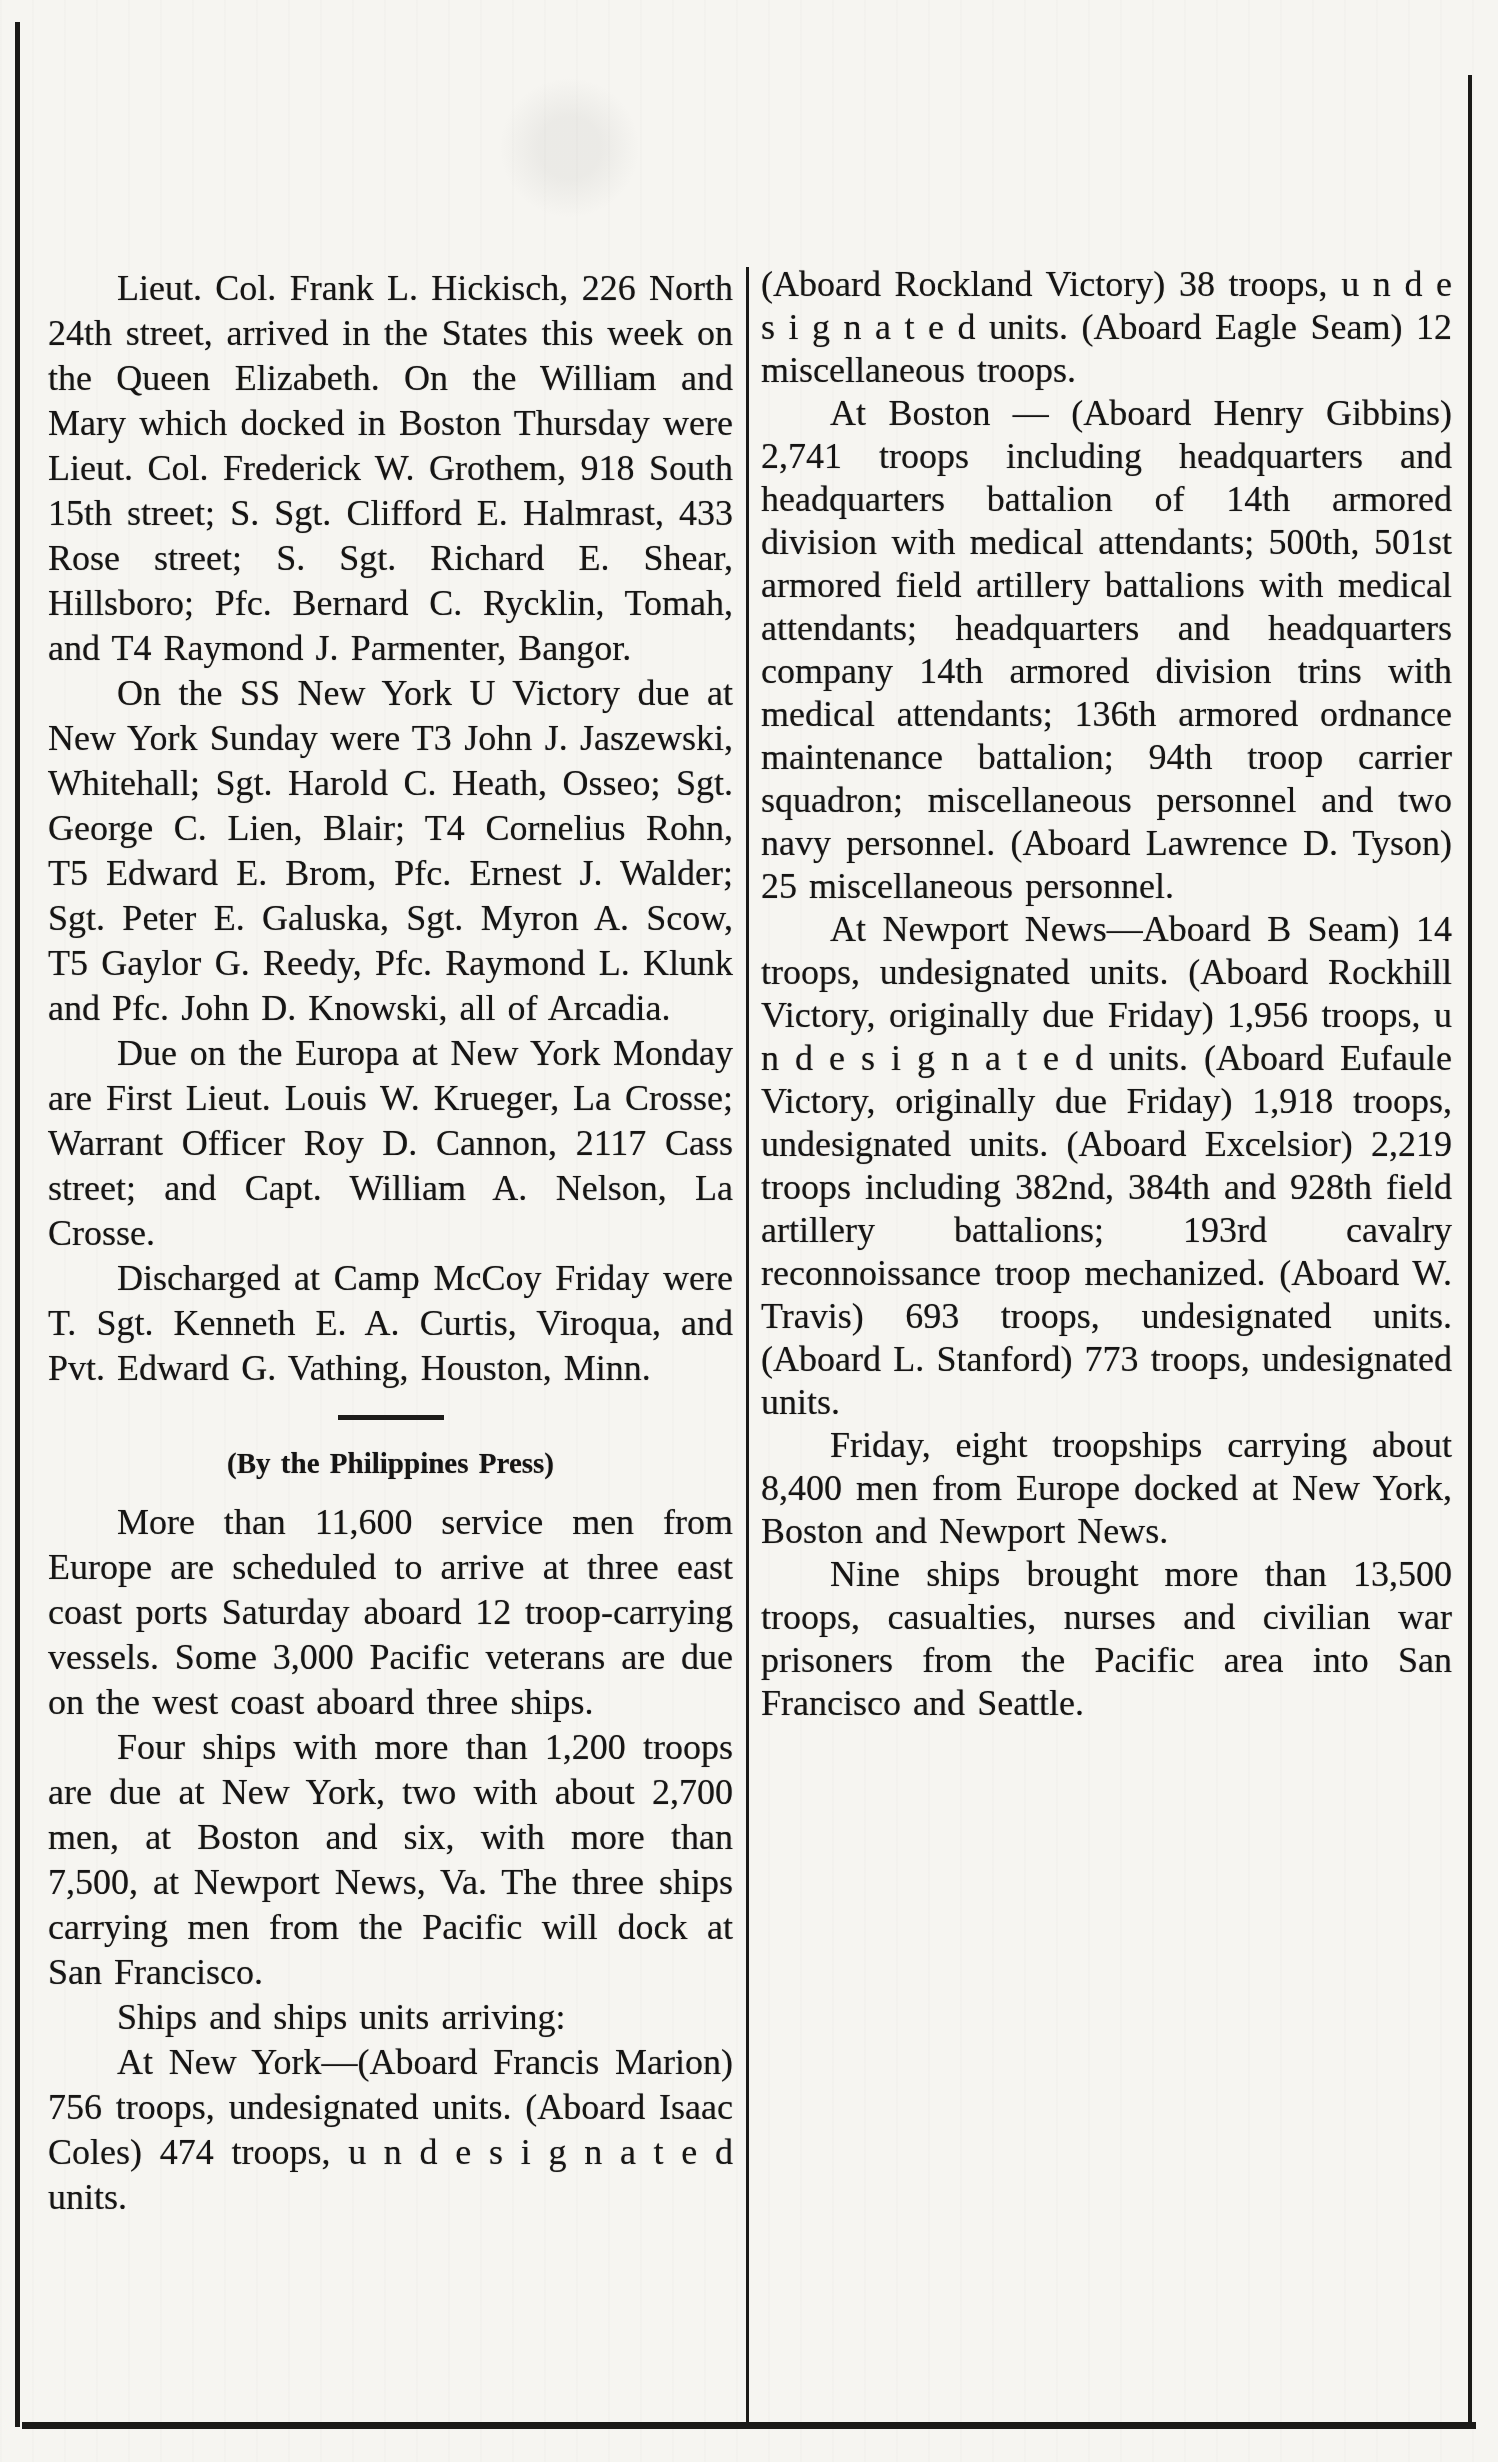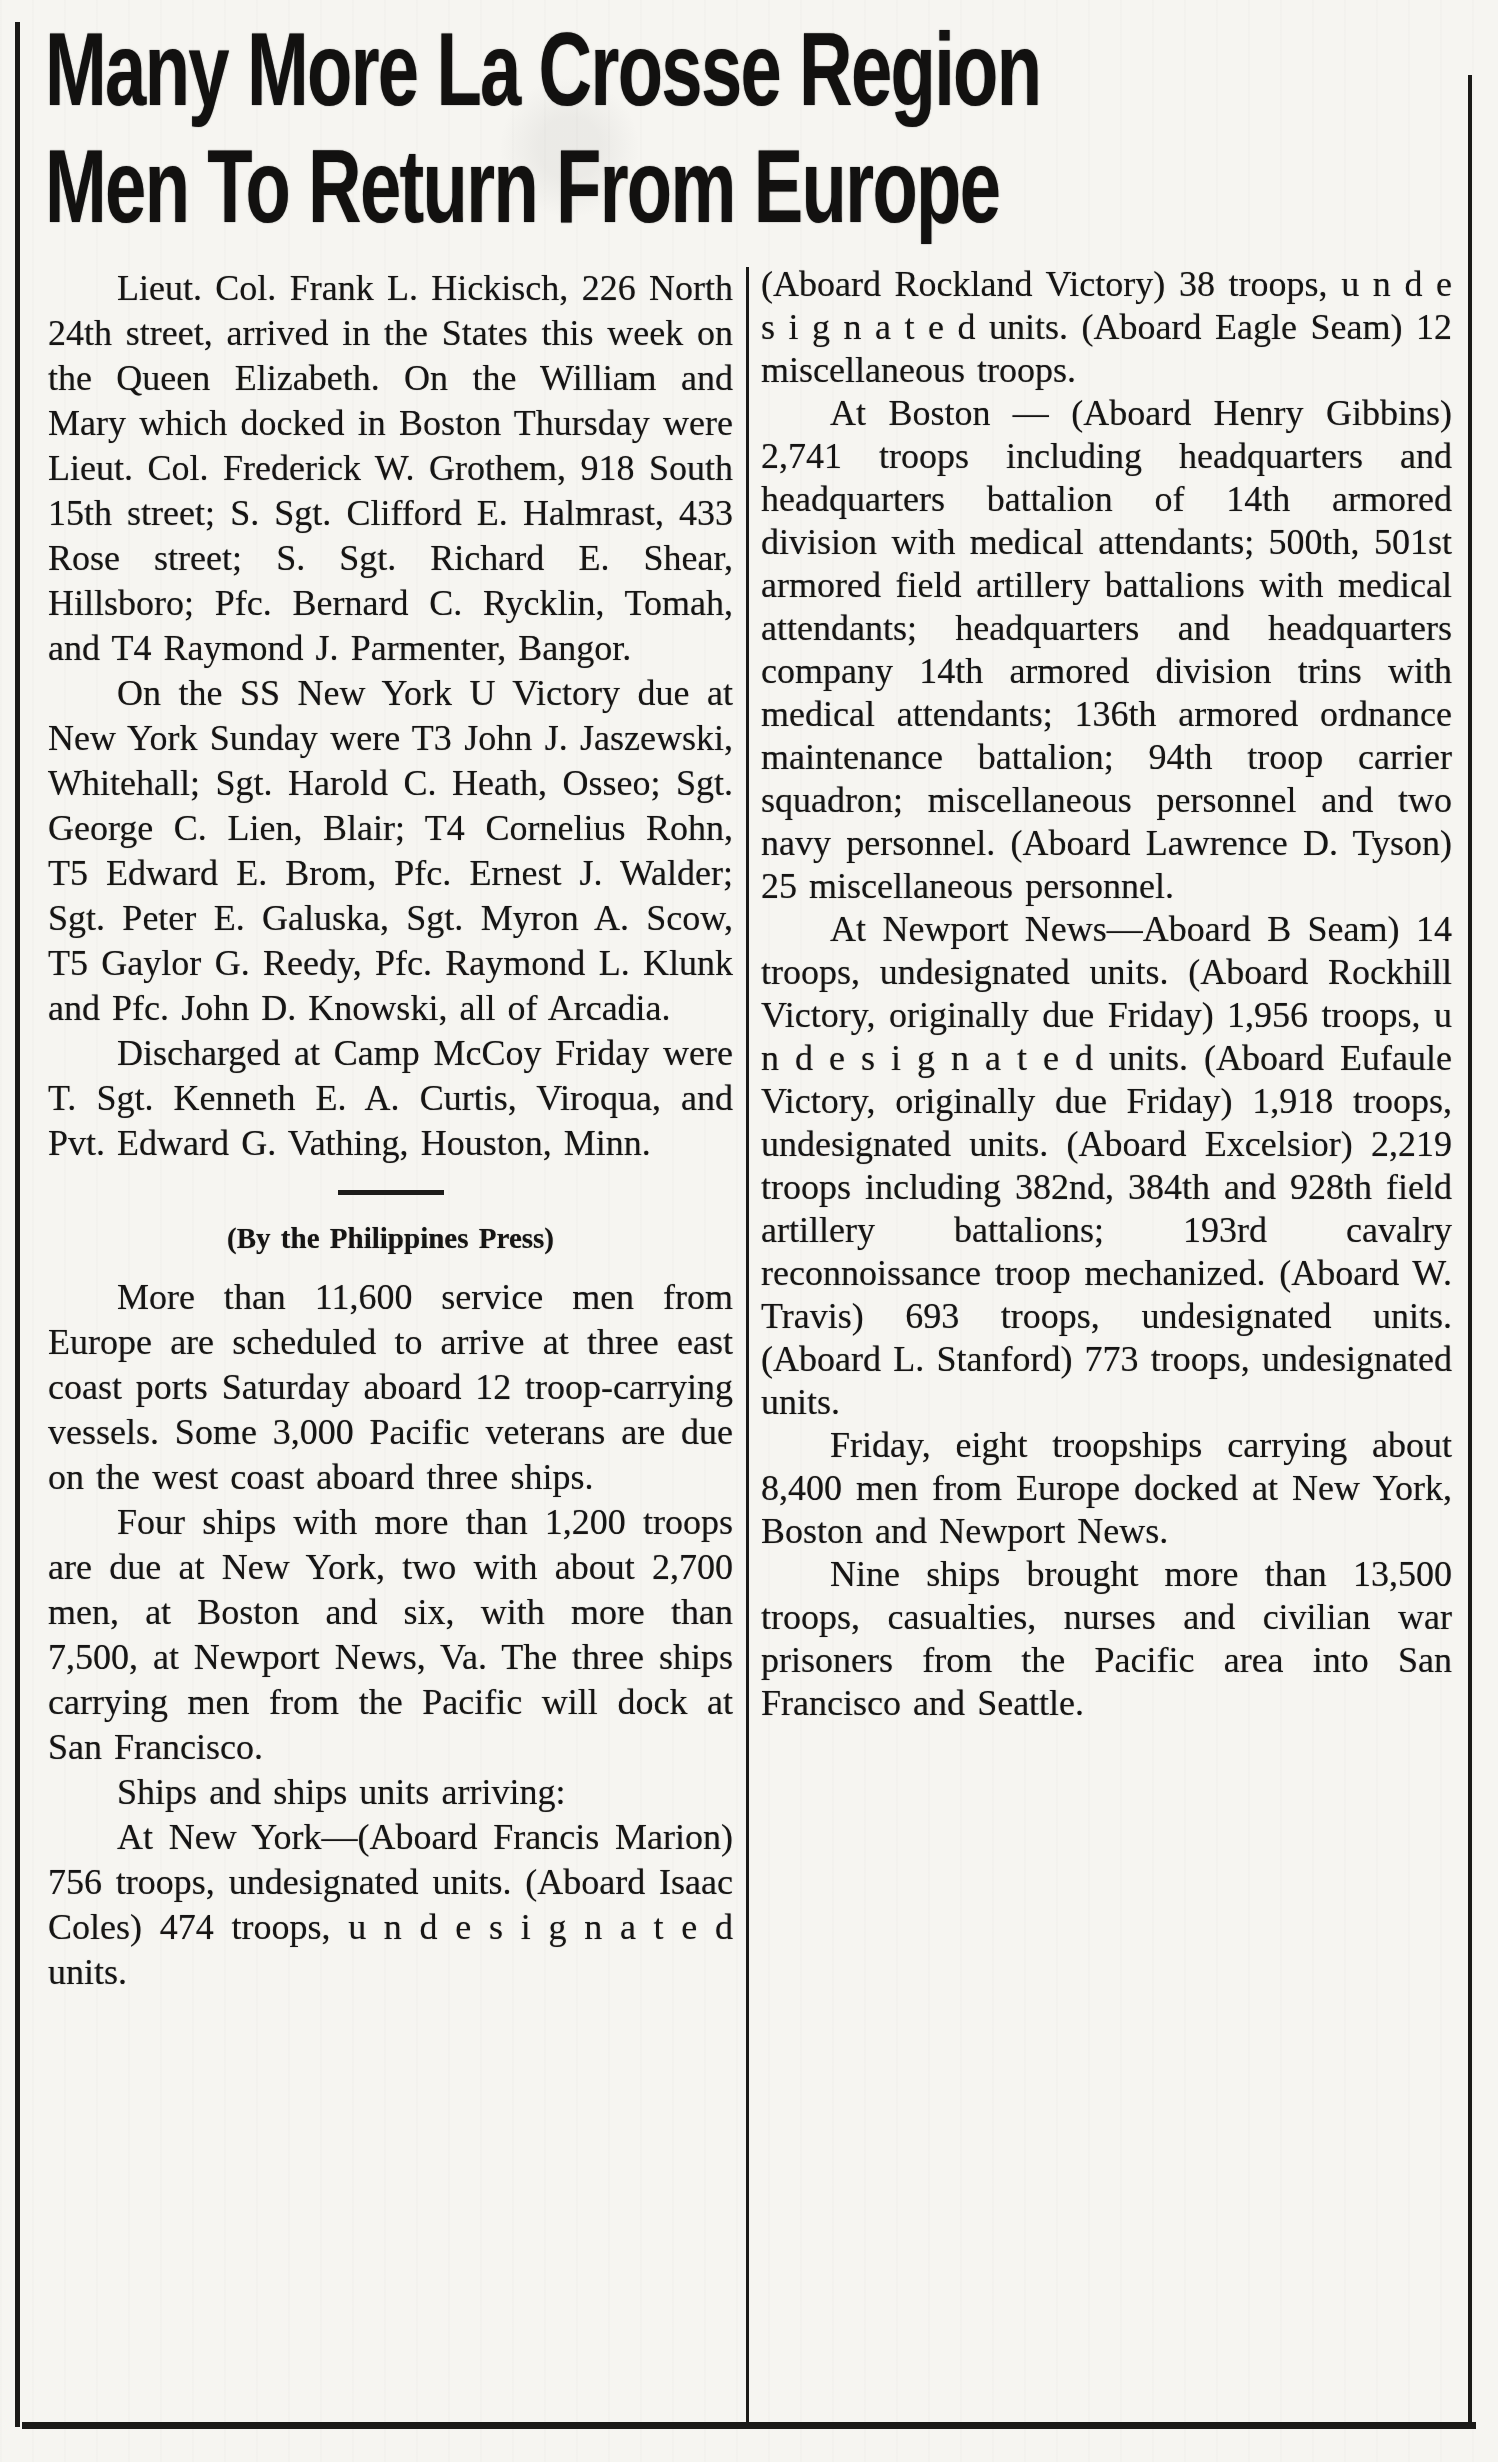--- a/index.html
+++ b/index.html
@@ -72,28 +72,25 @@
 </head>
 <body>
 
 <div class="page">
 
   <div class="rule rule-left"></div>
   <div class="rule rule-right"></div>
   <div class="rule rule-coldiv"></div>
   <div class="rule rule-bottom"></div>
 
-  <div class="headline">
-    <div class="headline-line">Many More La Crosse Region</div>
-    <div class="headline-line">Men To Return From Europe</div>
-  </div>
 
   <div class="column column-left">
     <p class="para">Lieut. Col. Frank L. Hickisch, 226 North 24th street, arrived in the States this week on the Queen Elizabeth. On the William and Mary which docked in Boston Thursday were Lieut. Col. Frederick W. Grothem, 918 South 15th street; S. Sgt. Clifford E. Halmrast, 433 Rose street; S. Sgt. Richard E. Shear, Hillsboro; Pfc. Bernard C. Rycklin, Tomah, and T4 Raymond J. Parmenter, Bangor.</p>
     <p class="para">On the SS New York U Victory due at New York Sunday were T3 John J. Jaszewski, Whitehall; Sgt. Harold C. Heath, Osseo; Sgt. George C. Lien, Blair; T4 Cornelius Rohn, T5 Edward E. Brom, Pfc. Ernest J. Walder; Sgt. Peter E. Galuska, Sgt. Myron A. Scow, T5 Gaylor G. Reedy, Pfc. Raymond L. Klunk and Pfc. John D. Knowski, all of Arcadia.</p>
+    <p class="para">Due on the Europa at New York Monday are First Lieut. Louis W. Krueger, La Crosse; Warrant Officer Roy D. Cannon, 2117 Cass street; and Capt. William A. Nelson, La Crosse.</p>
     <p class="para">Discharged at Camp McCoy Friday were T. Sgt. Kenneth E. A. Curtis, Viroqua, and Pvt. Edward G. Vathing, Houston, Minn.</p>
 
     <div class="section-divider"></div>
 
     <p class="para byline">(By the Philippines Press)</p>
 
     <p class="para">More than 11,600 service men from Europe are scheduled to arrive at three east coast ports Saturday aboard 12 troop-carrying vessels. Some 3,000 Pacific veterans are due on the west coast aboard three ships.</p>
     <p class="para">Four ships with more than 1,200 troops are due at New York, two with about 2,700 men, at Boston and six, with more than 7,500, at Newport News, Va. The three ships carrying men from the Pacific will dock at San Francisco.</p>
     <p class="para">Ships and ships units arriving:</p>
     <p class="para">At New York—(Aboard Francis Marion) 756 troops, undesignated units. (Aboard Isaac Coles) 474 troops, u n d e s i g n a t e d units.</p>

